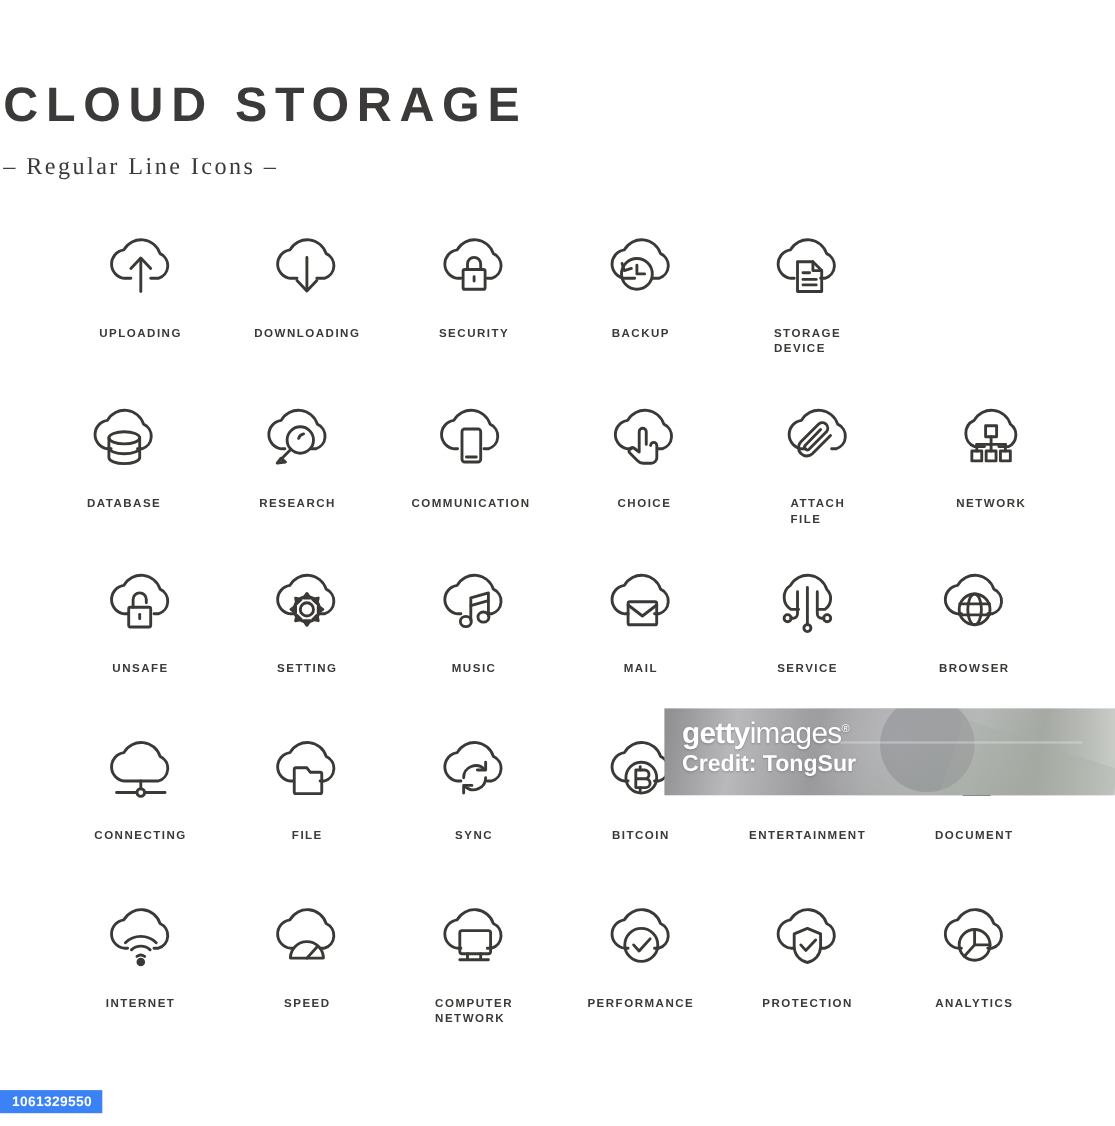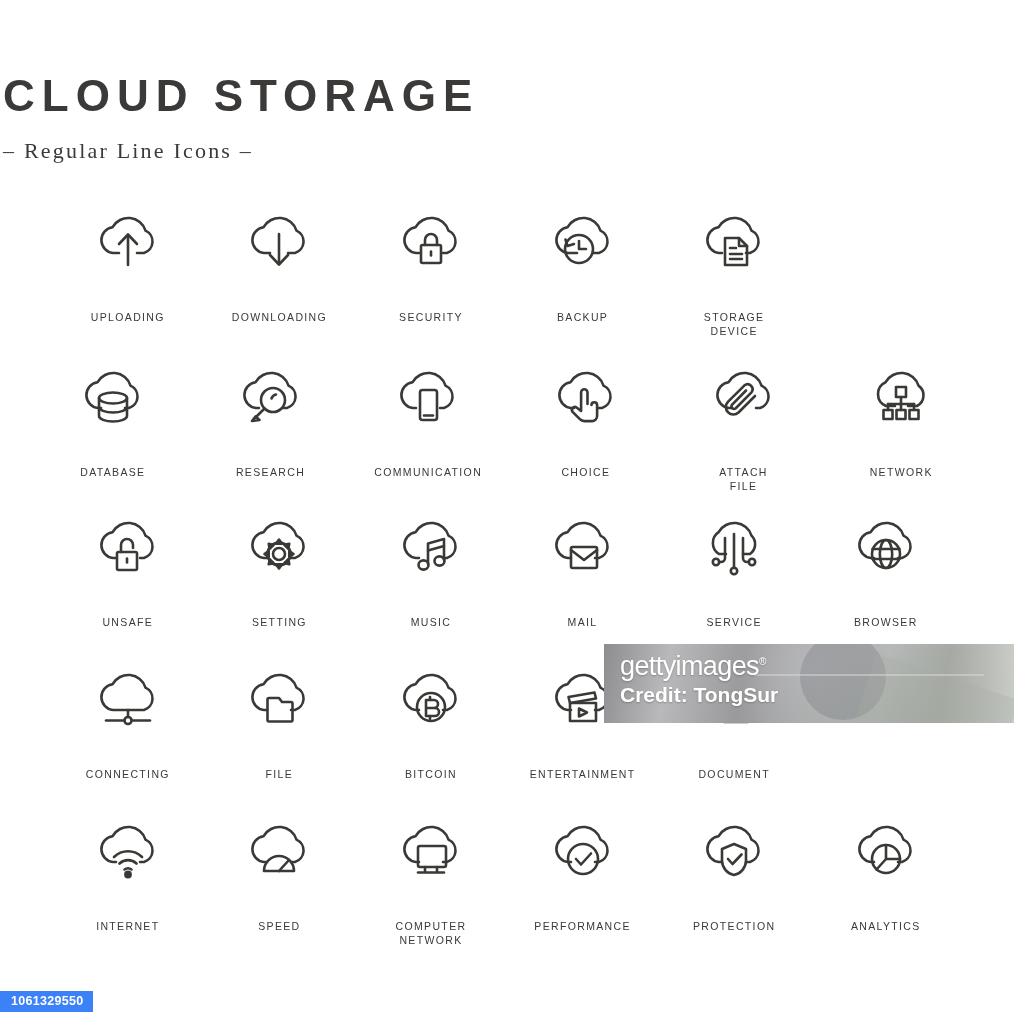--- a/index.html
+++ b/index.html
@@ -49,26 +49,26 @@
   .r1{height:150px;gap:36px;}
   .r2{height:152px;}
   .r3{height:152px;}
   .r4{height:152px;}
   .icon-wrap{
     width:96px;height:84px;
     display:flex;align-items:center;justify-content:center;
   }
   .icon-wrap svg{display:block;overflow:visible;}
   .cap{
-    margin-top:30px;
+    margin-top:16px;
     font-size:10.5px;
-    font-weight:normal;
+    font-weight:bold;
     letter-spacing:1.35px;
     color:#3b3936;
-    text-align:center;
+    text-align:left;
     line-height:1.38;
     white-space:pre-line;
   }
 
   
   .wm-band{
     position:absolute;
     left:604px;top:644px;
     width:410px;height:79px;
     background:
@@ -90,21 +90,21 @@
     position:absolute;left:150px;top:30px;width:230px;height:2px;
     background:rgba(225,225,225,.45);
   }
   .wm-text{
     position:absolute;left:16px;top:8px;
     color:#ffffff;
     line-height:1.06;
     text-shadow:0 1px 2px rgba(60,60,60,.35);
   }
   .wm-getty{font-size:27px;letter-spacing:-.6px;white-space:nowrap;}
-  .wm-getty b{font-weight:normal;}
+  .wm-getty b{font-weight:bold;}
   .wm-getty i{font-style:normal;font-weight:normal;}
   .wm-getty sup{font-size:10px;vertical-align:super;}
   .wm-credit{font-size:21px;font-weight:bold;margin-top:3px;white-space:nowrap;}
 
   
   .id-badge{
     position:absolute;left:0px;top:991px;
     background:#3b82f6;
     color:#ffffff;
     font-size:12.5px;
@@ -352,20 +352,32 @@
               <path d="M25 50 H22 A13 13 0 0 1 21.6 24.2 A18 18 0 0 1 54.5 27.6 A12 12 0 0 1 53 50 H49"></path>
               <path d="M27 38 h10 l3 4 h9 a1.5 1.5 0 0 1 1.5 1.5 V60 a1.5 1.5 0 0 1 -1.5 1.5 H27 A1.5 1.5 0 0 1 25.5 60 V39.5 A1.5 1.5 0 0 1 27 38 Z"></path>
             </svg>
           </div>
           <div class="cap">FILE</div>
         </div>
         <div class="cell">
           <div class="icon-wrap">
             <svg width="74" height="70" viewBox="0 0 74 70" fill="none" stroke="#3b3936" stroke-width="2.6" stroke-linecap="round" stroke-linejoin="round">
               <path d="M25 50 H22 A13 13 0 0 1 21.6 24.2 A18 18 0 0 1 54.5 27.6 A12 12 0 0 1 53 50 H49"></path>
+              <path d="M27.5 47 a11 11 0 0 1 19 -7.5"></path>
+              <path d="M47.5 33 v7 h-7.5"></path>
+              <path d="M47.5 47 a11 11 0 0 1 -19 7.5"></path>
+              <path d="M27.5 61 v-7 h7.5"></path>
+            </svg>
+          </div>
+          <div class="cap">SYNC</div>
+        </div>
+        <div class="cell">
+          <div class="icon-wrap">
+            <svg width="74" height="70" viewBox="0 0 74 70" fill="none" stroke="#3b3936" stroke-width="2.6" stroke-linecap="round" stroke-linejoin="round">
+              <path d="M25 50 H22 A13 13 0 0 1 21.6 24.2 A18 18 0 0 1 54.5 27.6 A12 12 0 0 1 53 50 H49"></path>
               <circle cx="37" cy="47" r="14"></circle>
               <path d="M32 40 h8 a4 4 0 0 1 0 8 h-8 h9 a4 4 0 0 1 0 8 h-9 z"></path>
               <path d="M36 37 v3"></path>
               <path d="M36 56 v3"></path>
             </svg>
           </div>
           <div class="cap">BITCOIN</div>
         </div>
         <div class="cell">
           <div class="icon-wrap">

